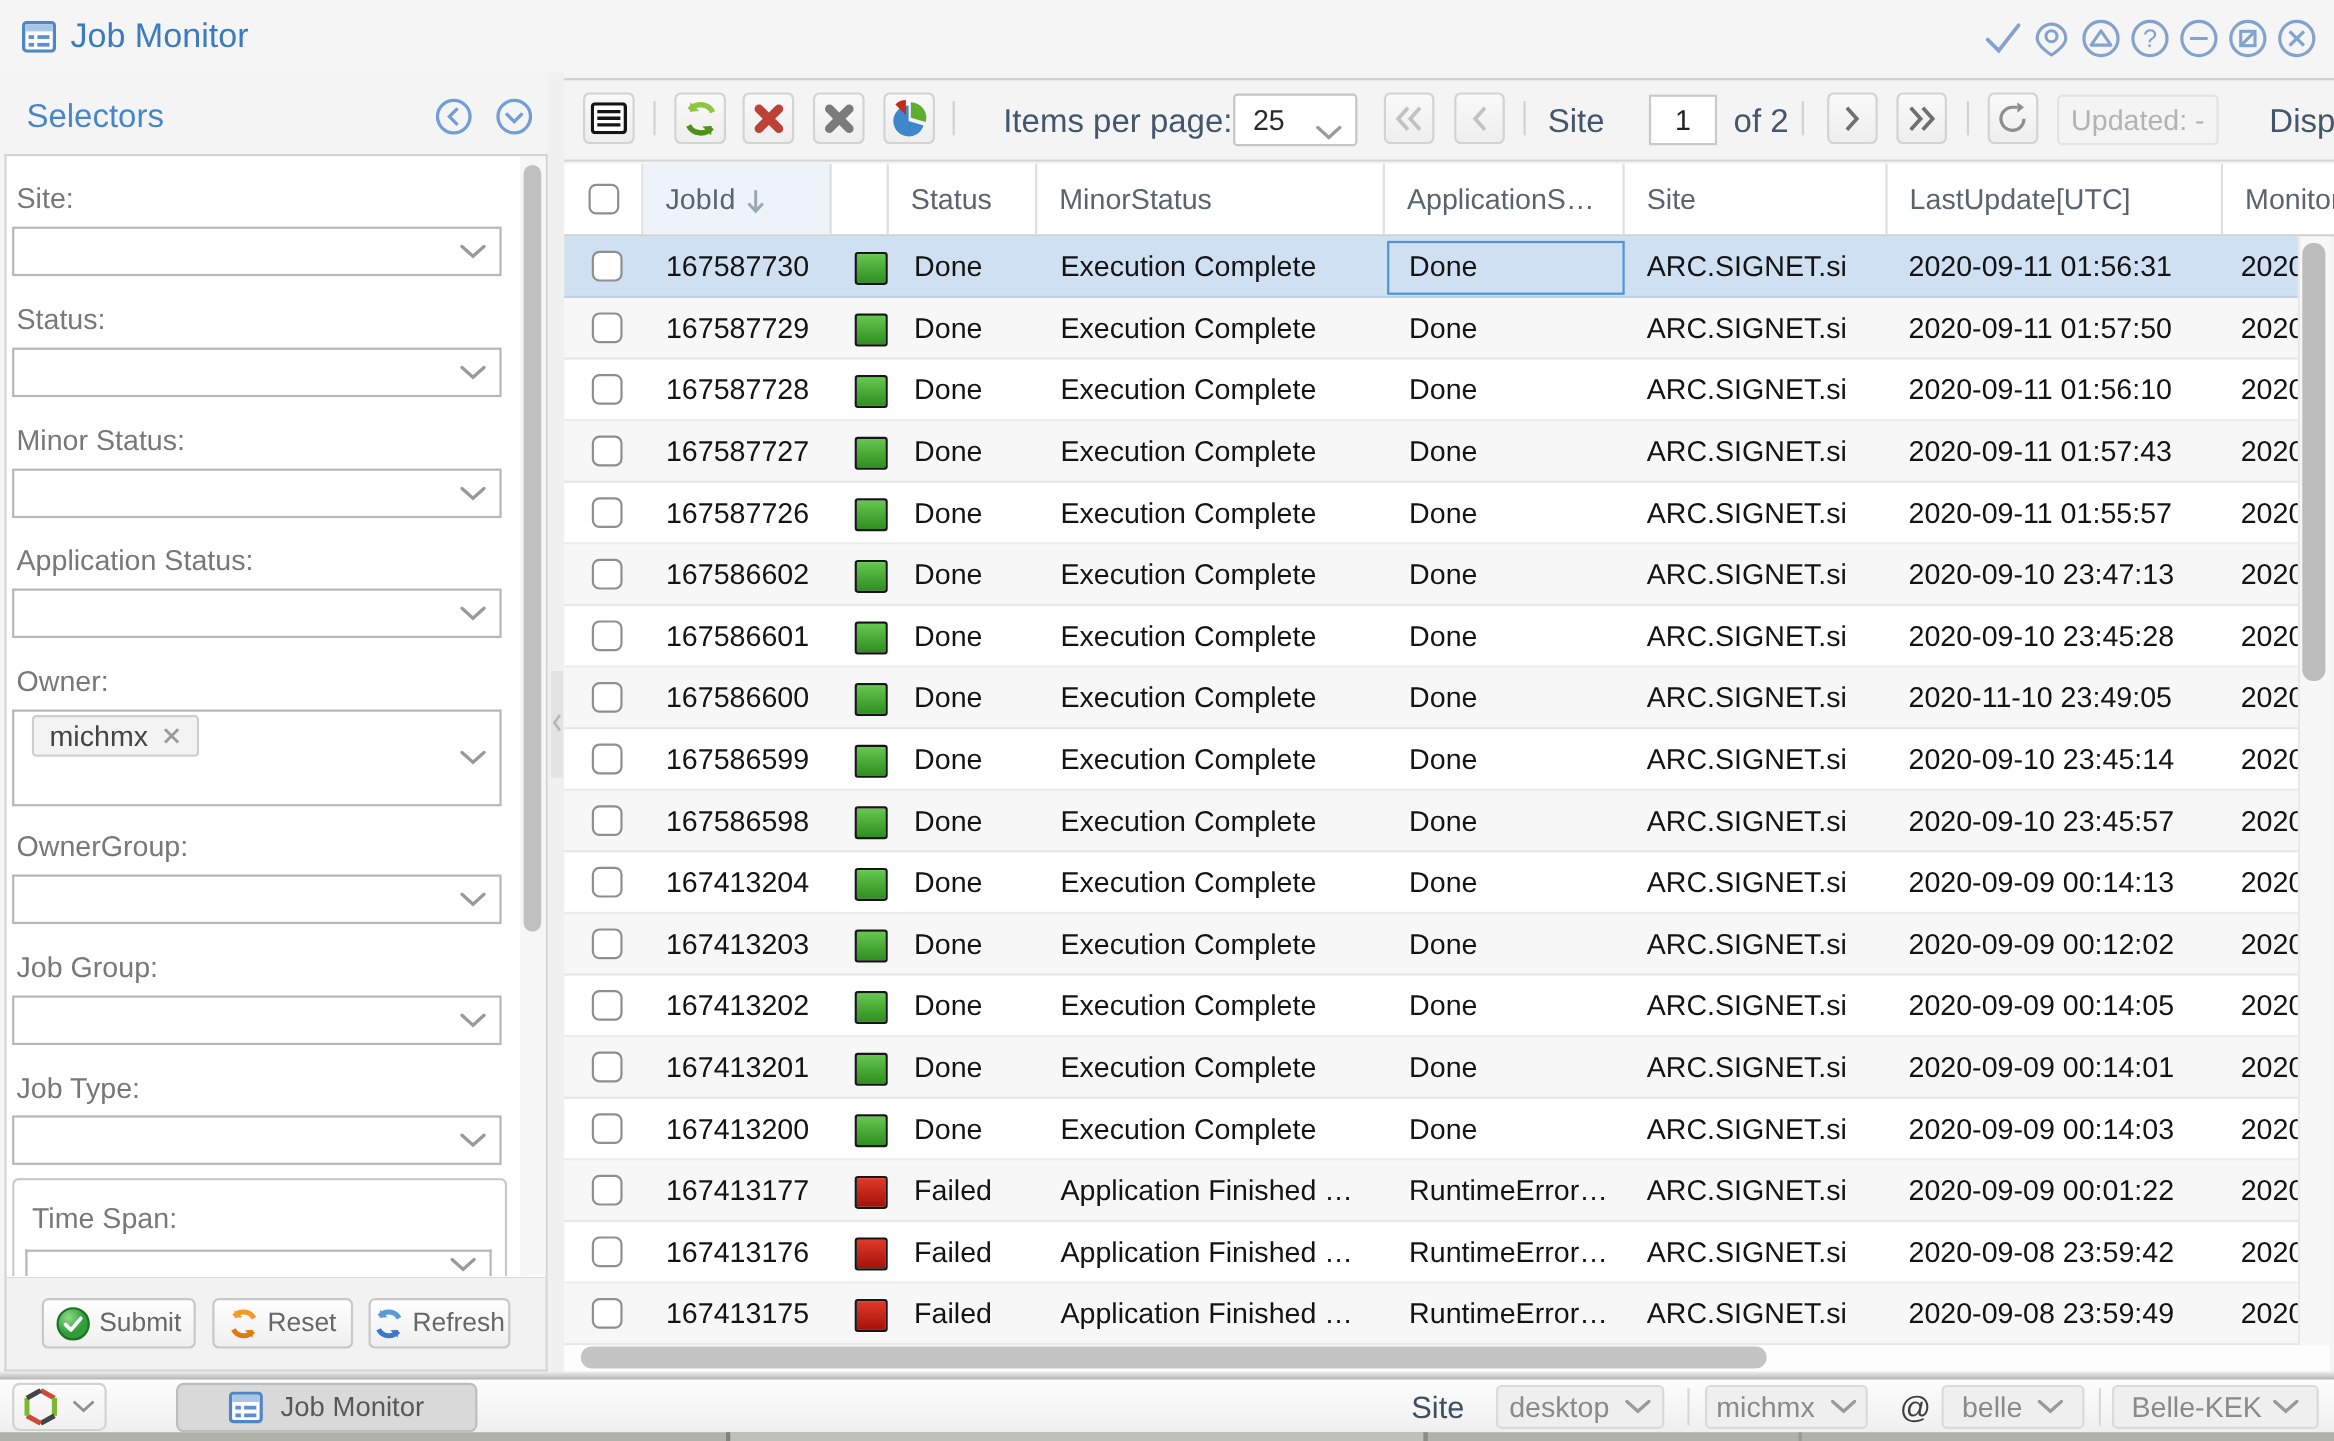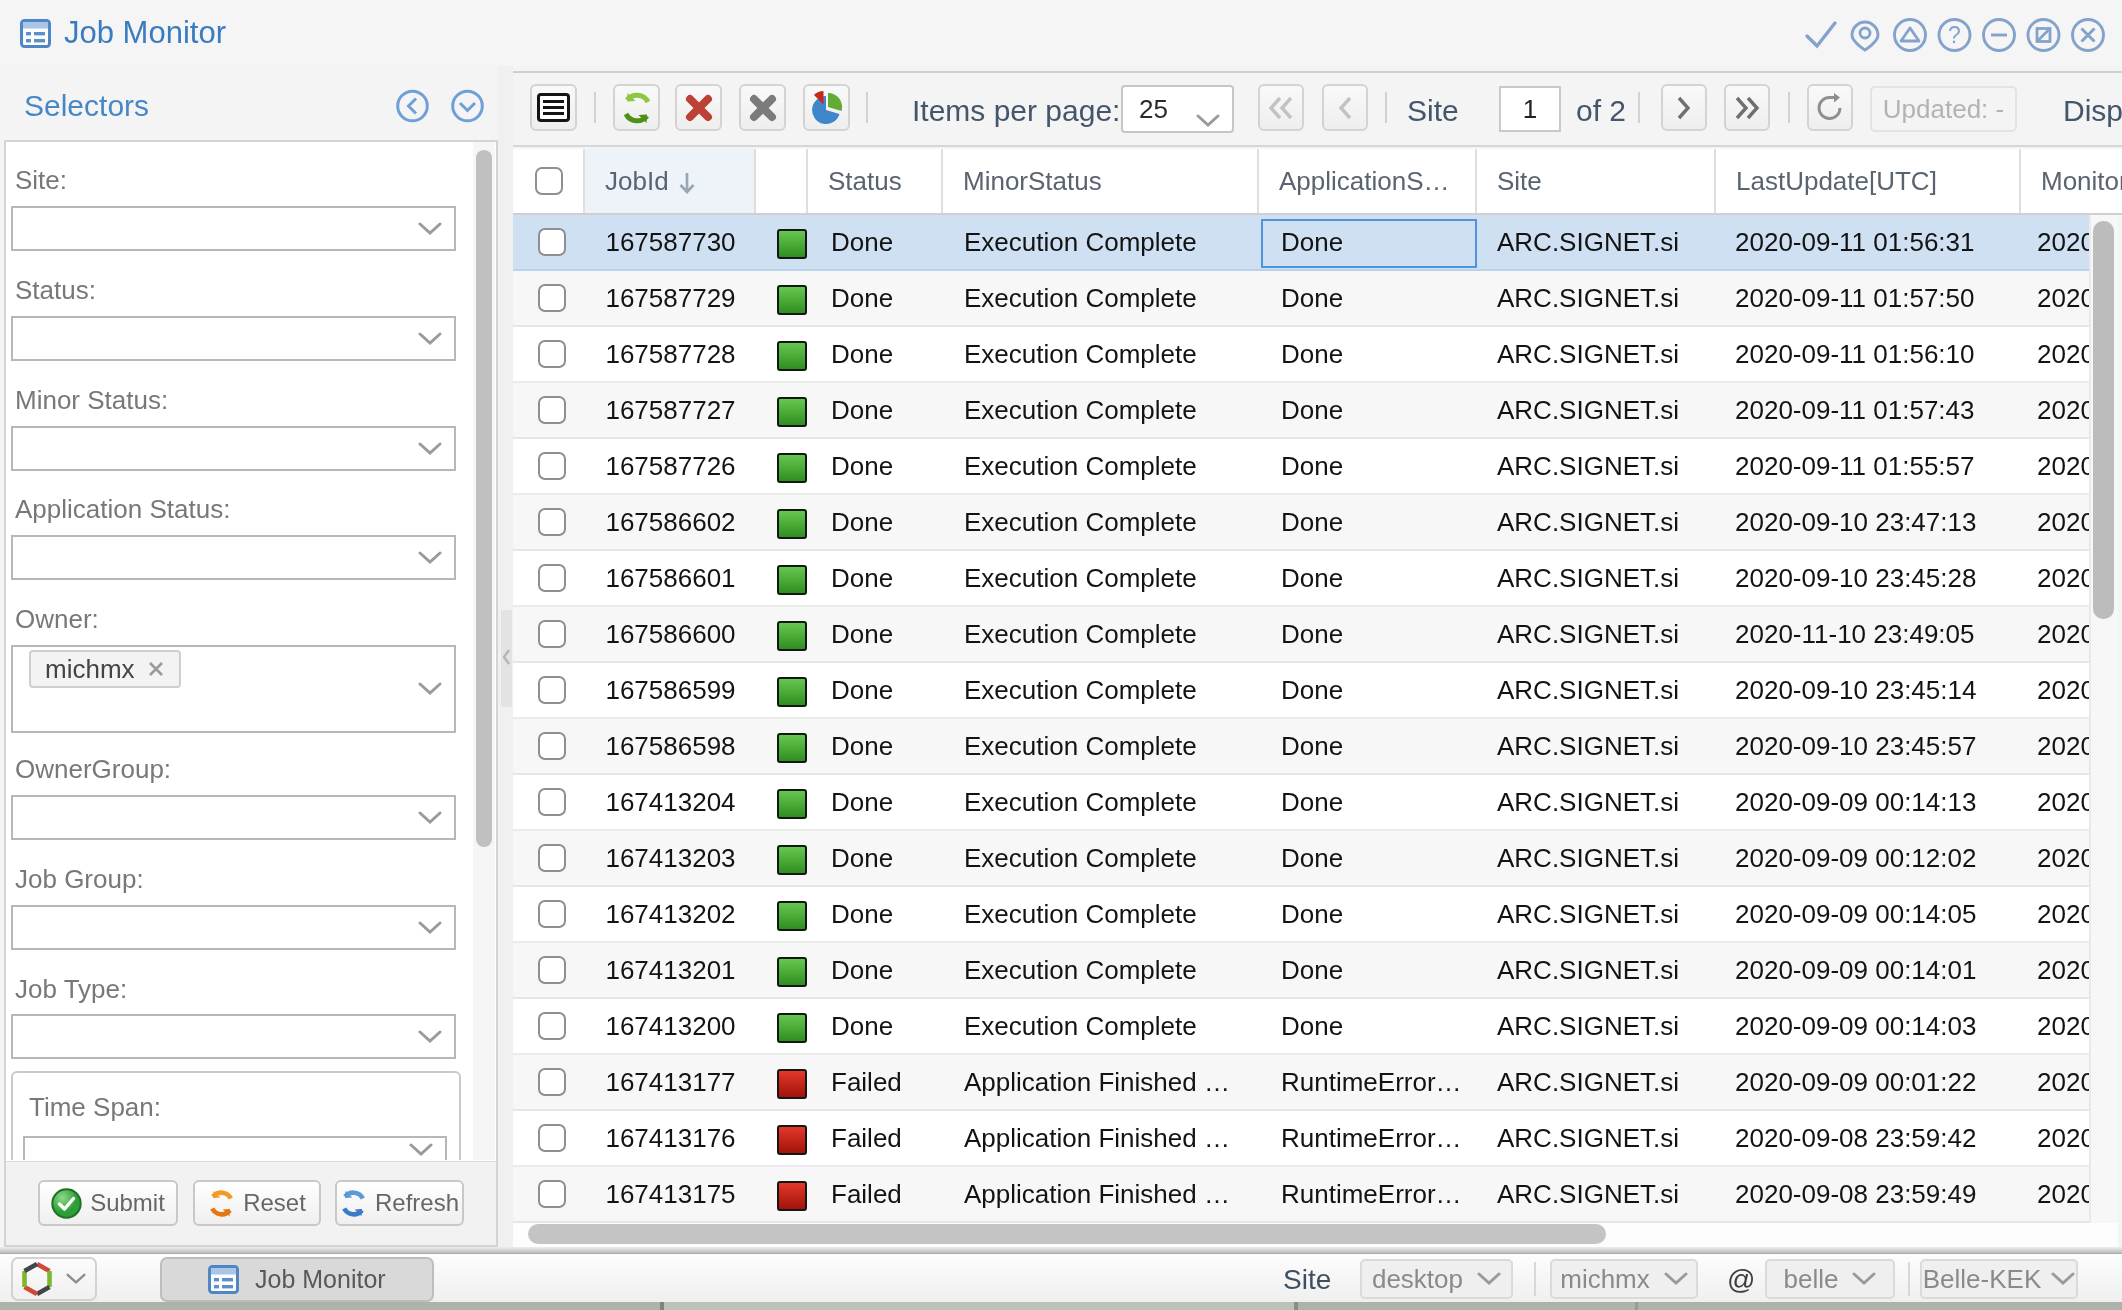--- a/index.html
+++ b/index.html
@@ -546,14 +546,14 @@
     </svg></div>
 <div class="tksep abs" style="left:1534px"></div>
 <div class="tkdrop abs" style="left:1550px;width:148px">michmx <svg width="24" height="14" viewBox="0 0 24 14">
       <path d="M2 2 L12 11 L22 2" fill="none" stroke="#9a9a9a" stroke-width="3" stroke-linecap="round"></path>
     </svg></div>
 <div class="abs" style="left:1727px;top:1264px;font-size:28px;color:#3e3e3e">@</div>
 <div class="tkdrop abs" style="left:1765px;width:130px">belle <svg width="24" height="14" viewBox="0 0 24 14">
       <path d="M2 2 L12 11 L22 2" fill="none" stroke="#9a9a9a" stroke-width="3" stroke-linecap="round"></path>
     </svg></div>
 <div class="tksep abs" style="left:1908px"></div>
-<div class="tkdrop abs" style="left:1920px;width:158px;gap:10px">Belle-KEK <svg width="24" height="14" viewBox="0 0 24 14">
+<div class="tkdrop abs" style="left:1920px;width:188px;gap:10px">Belle-KEK <svg width="24" height="14" viewBox="0 0 24 14">
       <path d="M2 2 L12 11 L22 2" fill="none" stroke="#9a9a9a" stroke-width="3" stroke-linecap="round"></path>
     </svg></div>
 </body></html>

